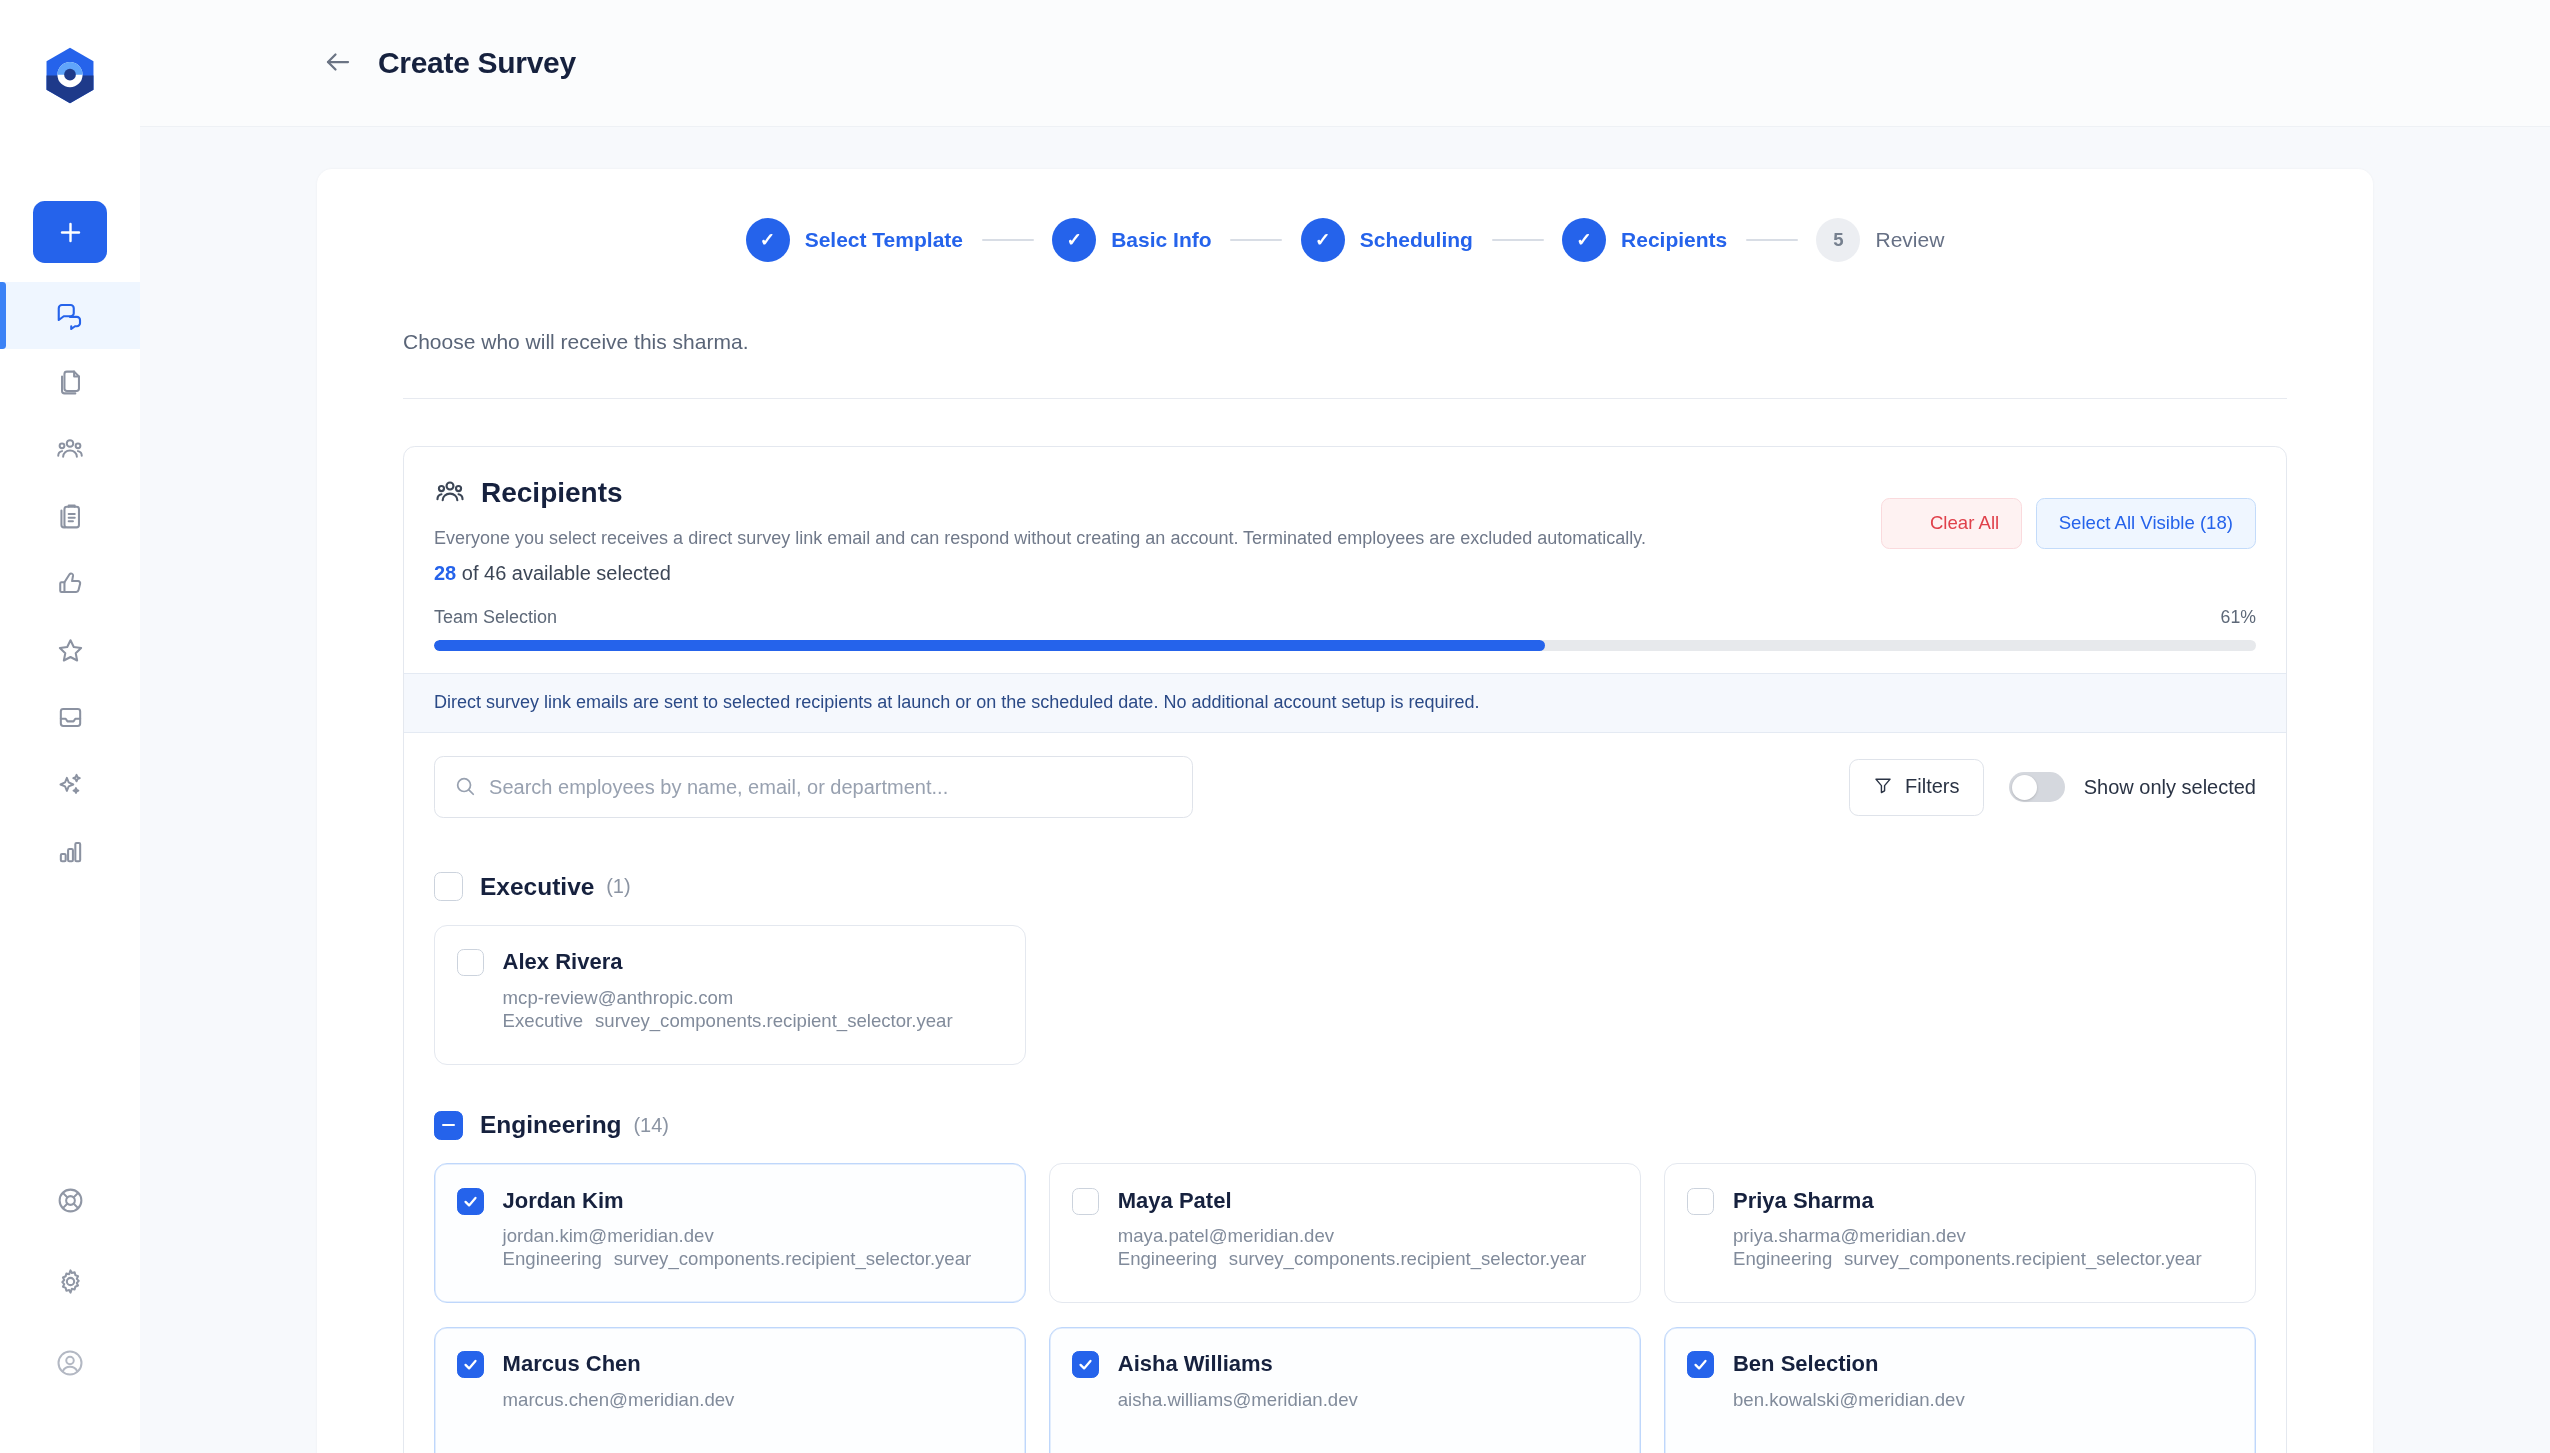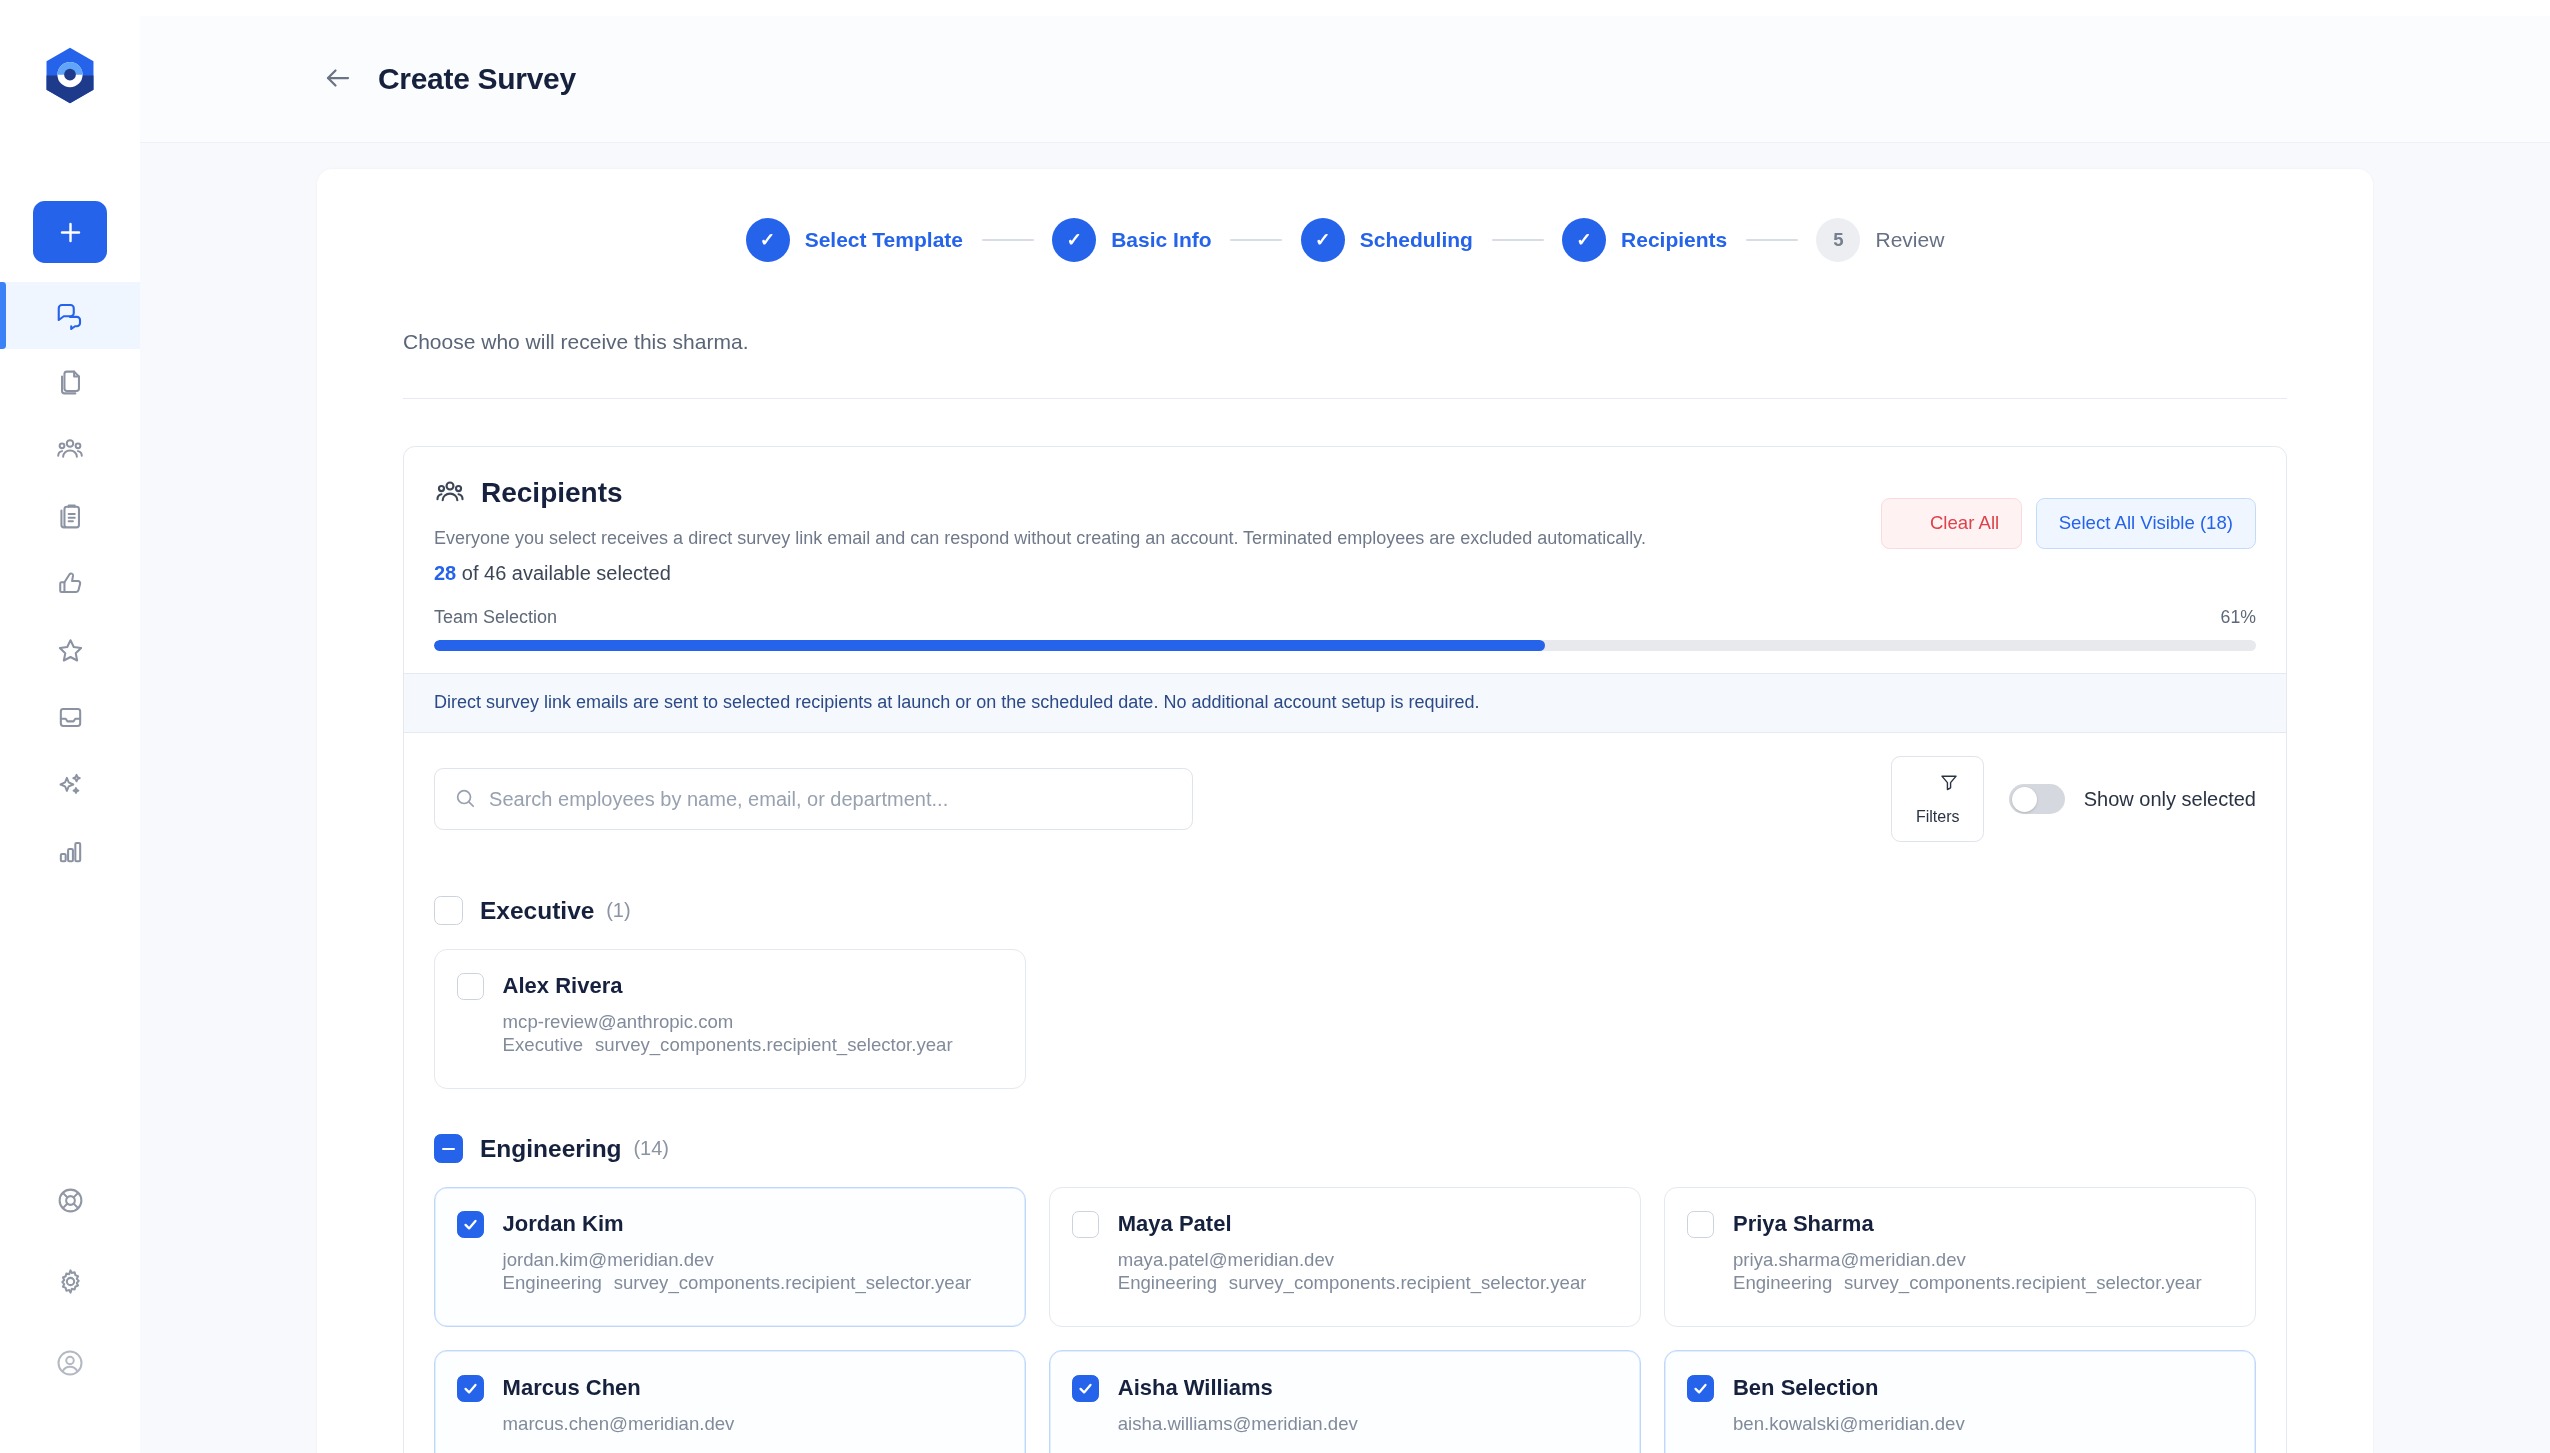--- a/index.html
+++ b/index.html
@@ -43,21 +43,21 @@
   .nav-item.active::before {
     content: ""; position: absolute; left: 0; top: 0;
     width: 5.9px; height: 100%; background: #3b82f6; border-radius: 0 3.4px 3.4px 0;
   }
   .nav-item svg { display: block; }
   .nav-bottom { margin-top: auto; margin-bottom: 51px; width:100%; display:flex; flex-direction:column; align-items:center; }
   .nav-bottom .nav-item { height: 81px; }
 
   
   .topbar {
-    position: absolute; left: 140px; top: 16px;
+    position: absolute; left: 140px; top: 0;
     width: 2410px; height: 127px;
     background: #fbfcfd;
     display: flex; align-items: center;
     border-bottom: 0.8px solid #eef1f5;
     z-index: 3;
   }
   .back-btn {
     margin-left: 179px; width: 37px; height: 37px;
     display:flex; align-items:center; justify-content:center;
     cursor: pointer;
@@ -149,23 +149,23 @@
     width: 759px; height: 62px; border: 0.8px solid #dfe3ea; border-radius: 9.3px;
     display: flex; align-items: center; padding: 0 18.6px; background: #fff;
   }
   .search-input {
     border: 0; outline: none; margin-left: 13.5px; flex: 1 1 auto;
     font-size: 20px; color: #3c4656; font-family: inherit; background: transparent;
   }
   .search-input::placeholder { color: #98a1b0; }
   .toolbar-right { margin-left: auto; display: flex; align-items: center; gap: 25px; }
   .filters-btn {
-    display: flex; align-items: flex-end; gap: 11.8px;
+    display: flex; align-items: flex-start; gap: 11.8px;
     border: 0.8px solid #dfe3ea; border-radius: 9.3px; background: #fff;
-    padding: 15px 23.6px; font-size: 16px; color: #2a3344; cursor: pointer; flex-direction: column;
+    padding: 15px 23.6px; font-size: 20px; color: #2a3344; cursor: pointer;
   }
   .toggle-wrap { display: flex; align-items: center; gap: 18.6px; cursor: pointer; }
   .toggle {
     width: 56px; height: 30px; border-radius: 15px; background: #d5d8de;
     position: relative; flex: 0 0 auto;
   }
   .toggle .knob {
     position: absolute; left: 2.5px; top: 2.5px; width: 25px; height: 25px;
     border-radius: 50%; background: #fff; box-shadow: 0 0.8px 2.5px rgba(0,0,0,0.18);
   }

